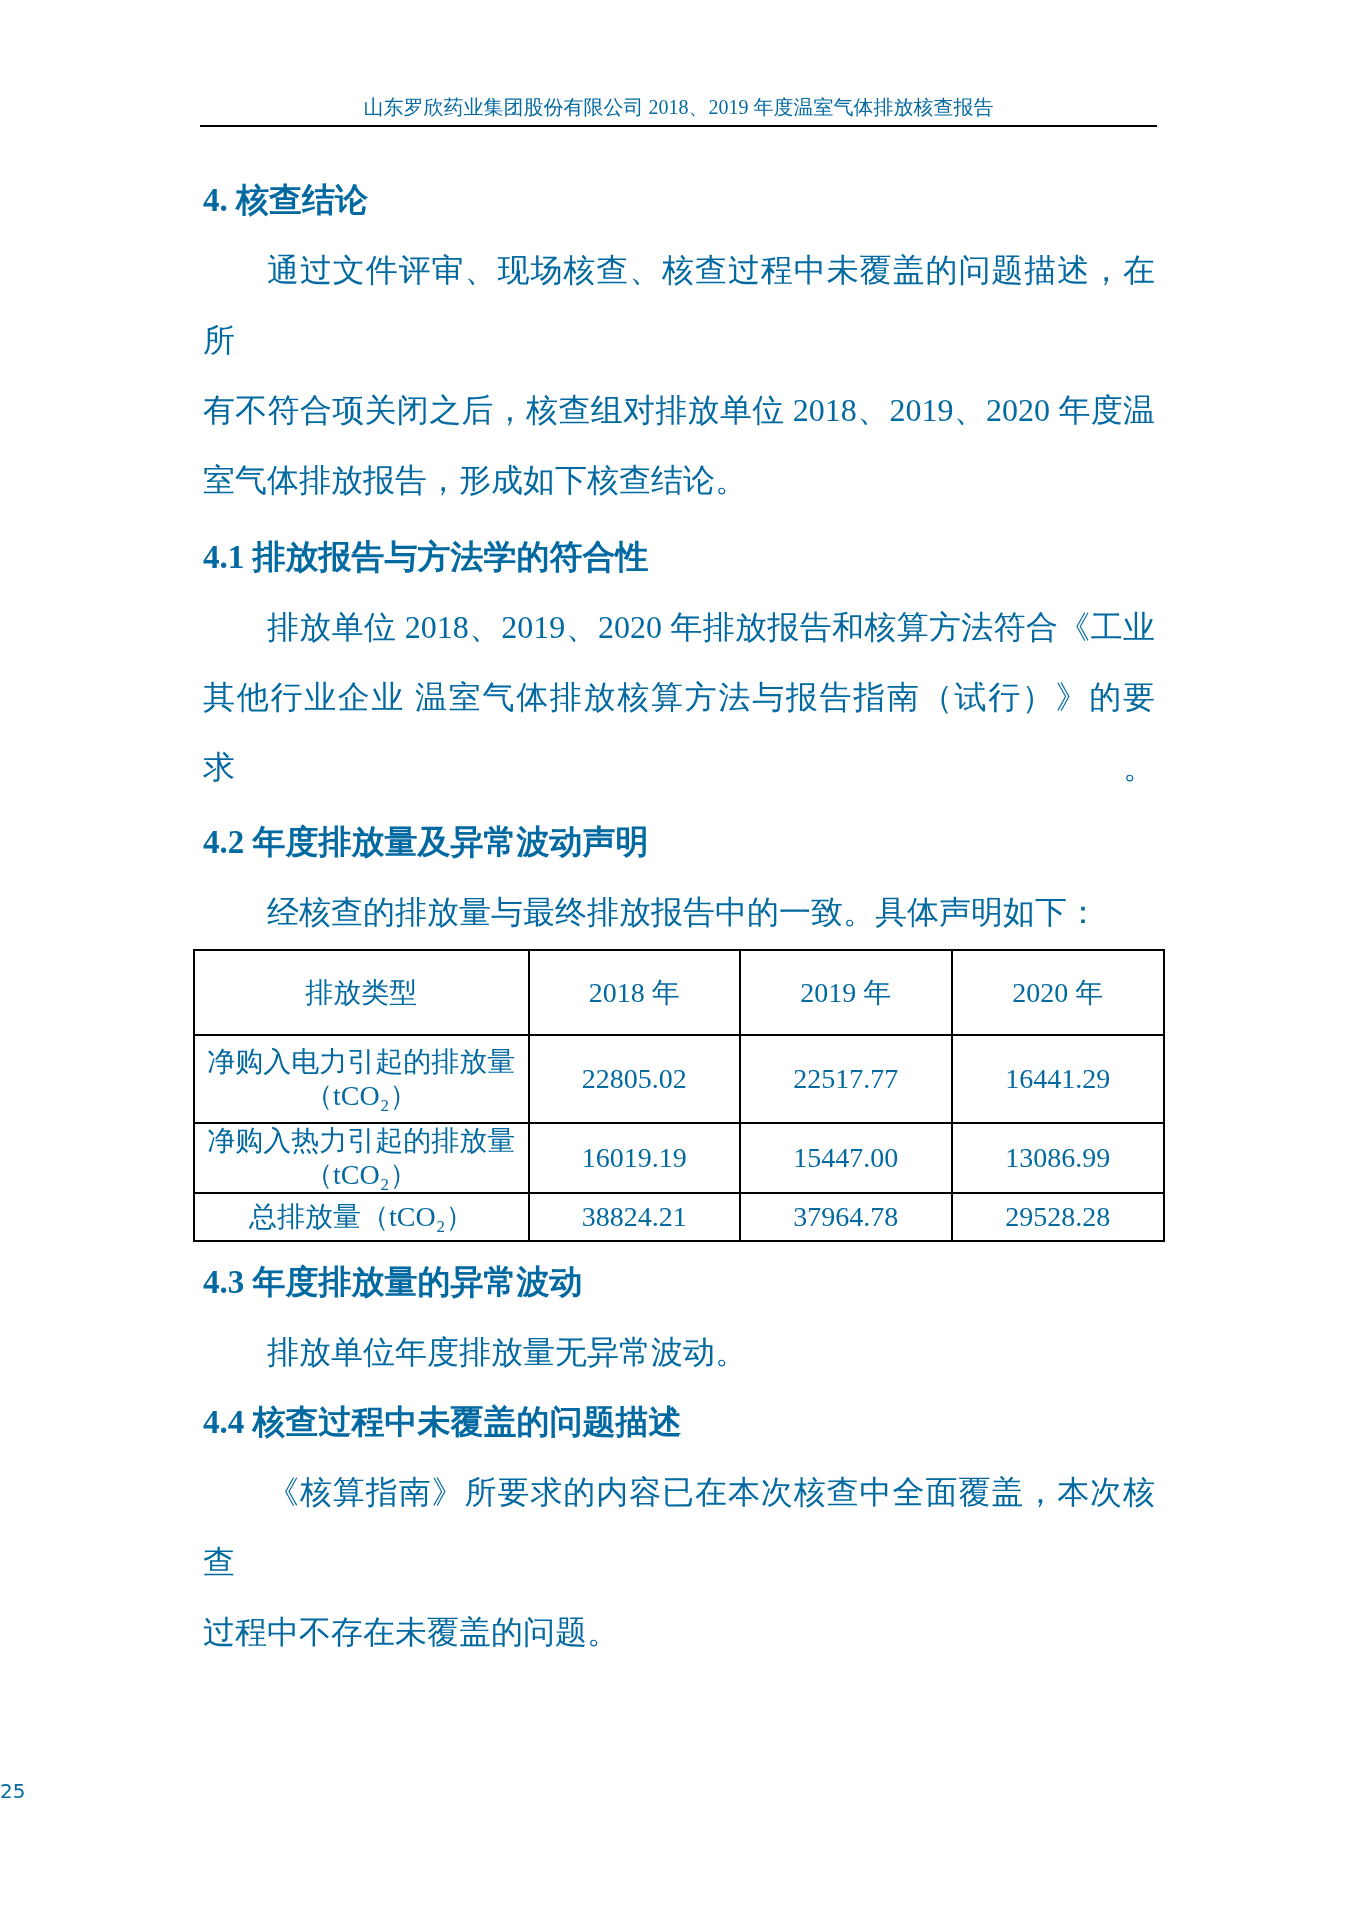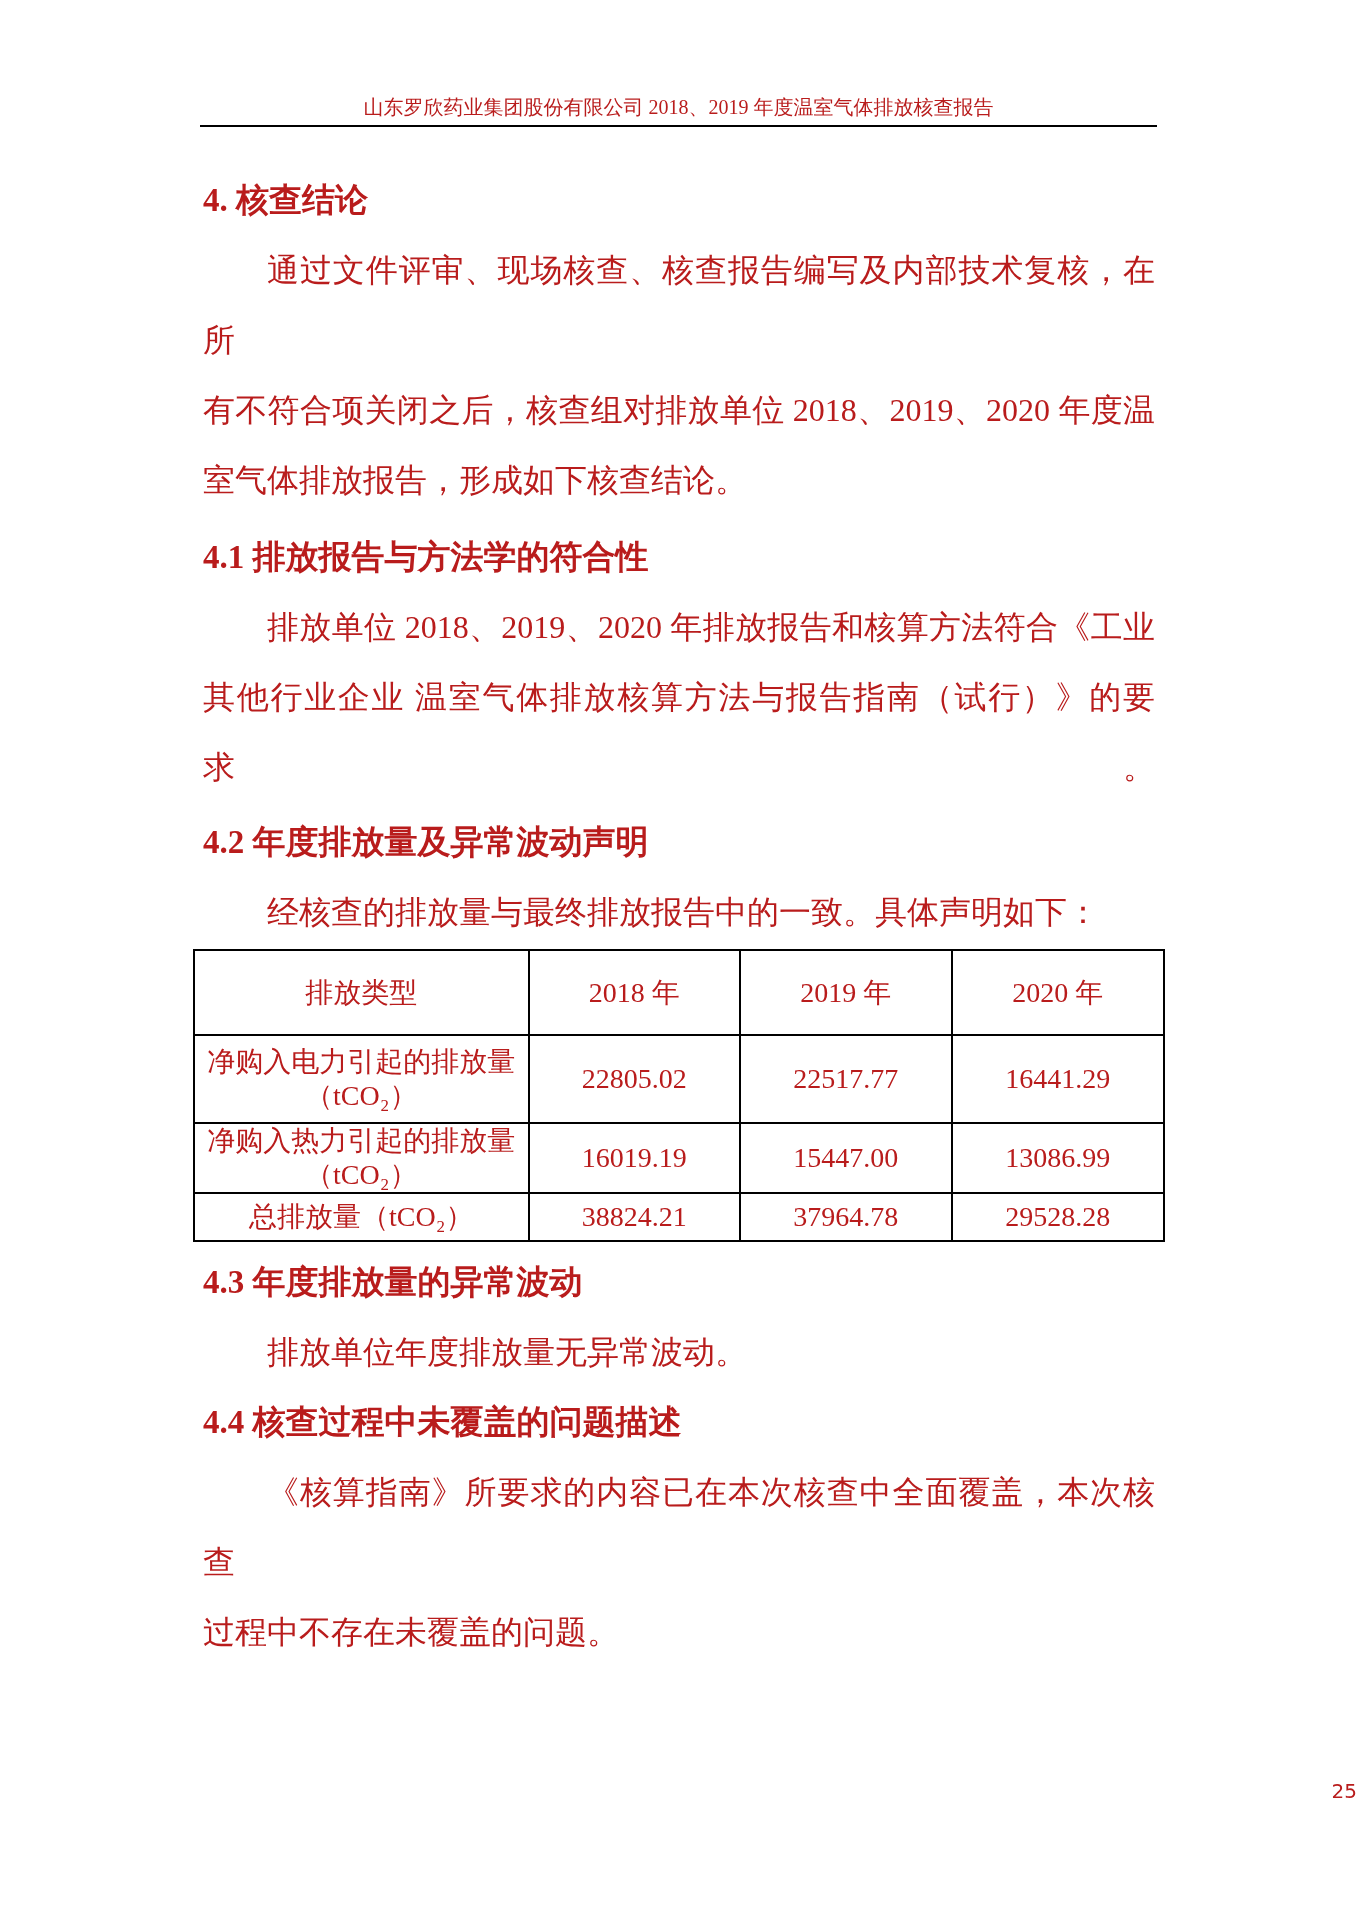--- a/index.html
+++ b/index.html
@@ -1,21 +1,21 @@
 <!DOCTYPE html>
 <html><head>
 <meta charset="utf-8">
 <style>
   html, body { margin: 0; padding: 0; background: #ffffff; }
   .page {
     position: relative;
     width: 1357px;
     height: 1920px;
     background: #ffffff;
-    color: #b91c1c;
+    color: #0369a1;
     font-family: "Liberation Serif", "DejaVu Serif", serif;
     overflow: hidden;
   }
   
   .doc-header {
     margin: 0 200px;
     padding-top: 94px;
     padding-bottom: 5px;
     border-bottom: 2px solid #000000;
     text-align: center;
@@ -73,39 +73,39 @@
   tr.r-heat   { height: 62px; }
   tr.r-total  { height: 48px; }
   .cell-label { font-weight: bold; }
   .lbl-line   { display: block; line-height: 34px; }
   
   .page-number {
     position: absolute;
     left: 0;
     right: 0;
     top: 1778px;
-    text-align: right;
+    text-align: left;
     font-family: "DejaVu Sans", "Liberation Sans", sans-serif;
     font-size: 20px;
     line-height: 26px;
   }
 </style>
 </head>
 <body>
 
 <div class="page">
 
   <div class="doc-header">
     <span>山东罗欣药业集团股份有限公司 2018、2019 年度温室气体排放核查报告</span>
   </div>
 
   <div class="content">
 
     <div class="h h1-main">4. 核查结论</div>
-    <div class="line indent full">通过文件评审、现场核查、核查报告编写及内部技术复核，在所</div>
+    <div class="line indent full">通过文件评审、现场核查、核查过程中未覆盖的问题描述，在所</div>
     <div class="line full">有不符合项关闭之后，核查组对排放单位 2018、2019、2020 年度温</div>
     <div class="line">室气体排放报告，形成如下核查结论。</div>
 
     <div class="h h-41">4.1 排放报告与方法学的符合性</div>
     <div class="line indent full">排放单位 2018、2019、2020 年排放报告和核算方法符合《工业</div>
     <div class="line full">其他行业企业 温室气体排放核算方法与报告指南（试行）》的要求。</div>
 
     <div class="h h-42">4.2 年度排放量及异常波动声明</div>
     <div class="line indent">经核查的排放量与最终排放报告中的一致。具体声明如下：</div>
 

